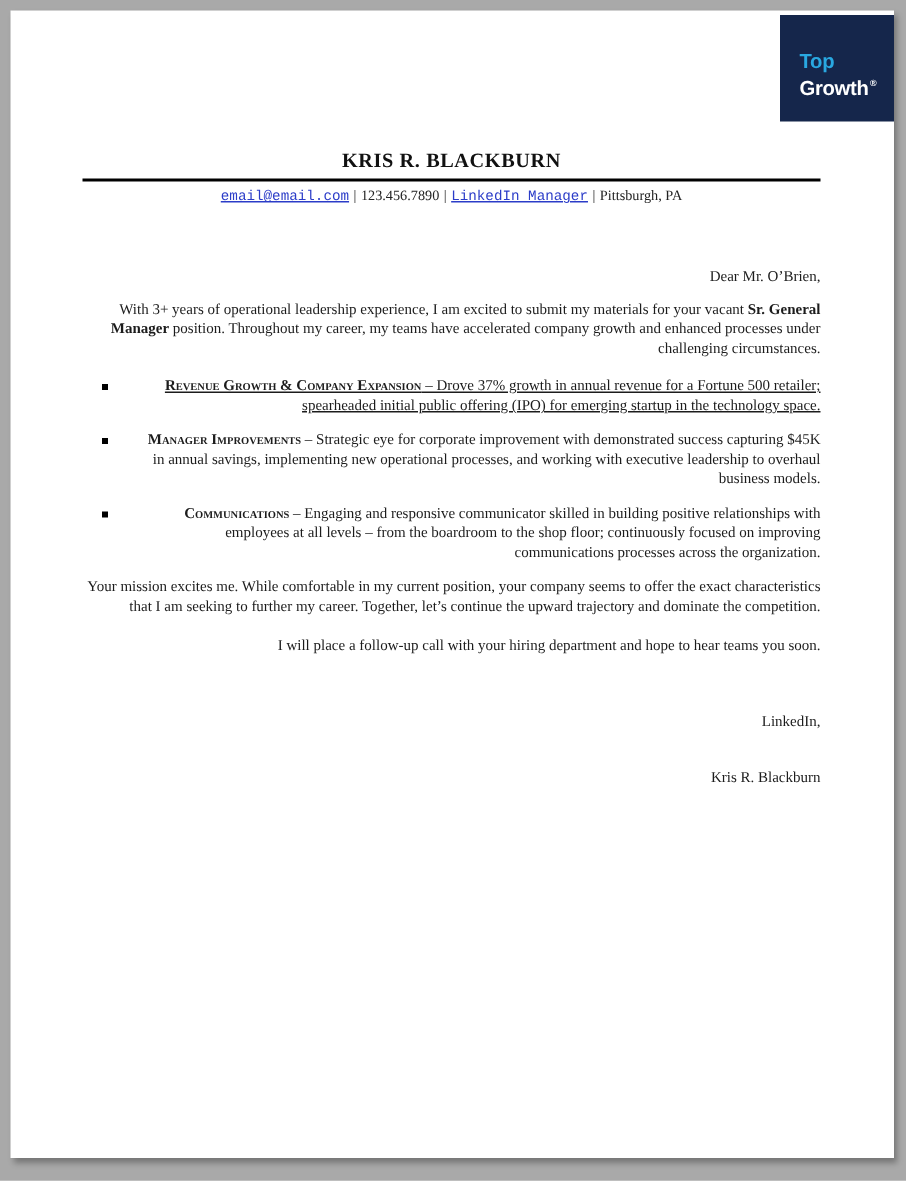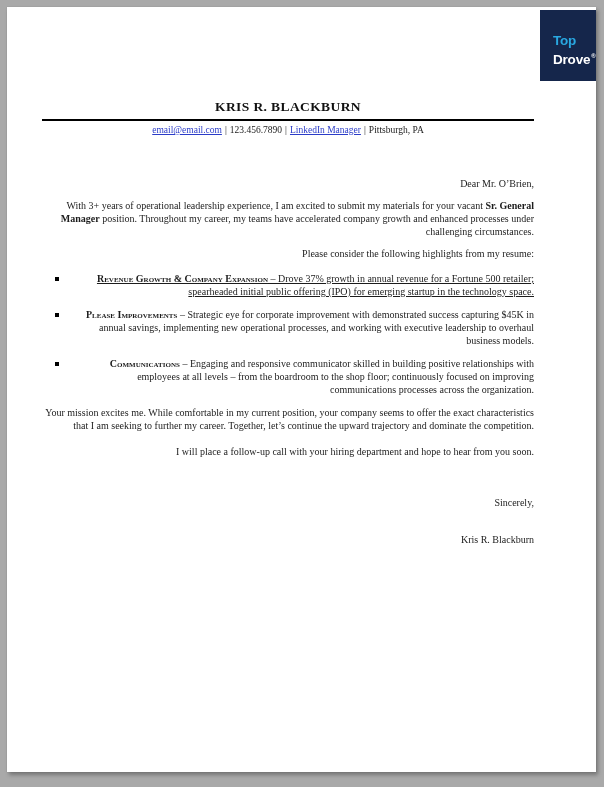--- a/index.html
+++ b/index.html
@@ -23,38 +23,38 @@
     width: 589px;
     height: 765px;
     background: #ffffff;
     box-shadow: 2px 3px 4px rgba(0,0,0,0.30), 0 0 1px #8f8f8f;
   }
   
   .logo {
     position: absolute;
     top: 3px;
     right: 0;
-    width: 56px;
+    width: 76px;
     height: 71px;
     background: #15264b;
     box-sizing: border-box;
     padding: 24px 0 0 13px;
     font-family: "Liberation Sans", sans-serif;
     font-weight: bold;
     font-size: 13.5px;
     line-height: 14.5px;
     letter-spacing: -0.2px;
   }
   .logo .top-word   { color: #29a8e1; display: block; }
   .logo .resume-word{ color: #ffffff; display: block; white-space: nowrap; }
   .logo sup { font-size: 6px; vertical-align: 6px; margin-left: 1px; }
   
   .content {
     position: absolute;
-    left: 35px;
+    left: 48px;
     width: 492px;
     top: 0;
   }
   .name {
     margin-top: 91px;
     text-align: center;
     font-size: 13.5px;
     line-height: 17px;
     font-weight: bold;
     letter-spacing: 0.4px;
@@ -70,20 +70,21 @@
     text-align: center;
     font-size: 9.5px;
     line-height: 13px;
     color: #222222;
     white-space: nowrap;
   }
   .contact a {
     color: #2b3cc8;
     text-decoration: underline;
     cursor: pointer;
+    font-family: Liberation Mono, monospace;
   }
   .contact .sep { margin: 0 3px; color: #222222; }
   
   .body {
     margin-top: 40px;
     font-size: 10px;
     line-height: 13px;
     color: #1c1c1c;
     text-align: right;
   }
@@ -121,51 +122,50 @@
   .sig-block div { line-height: 13px; }
 </style>
 </head>
 <body>
 
 <div class="canvas">
   <div class="page">
 
     <div class="logo">
       <span class="top-word">Top</span>
-      <span class="resume-word"><span>Drove</span><sup>®</sup></span>
+      <span class="resume-word"><span>Growth</span><sup>®</sup></span>
     </div>
 
     <div class="content">
 
       <div class="name">KRIS R. BLACKBURN</div>
       <hr class="rule">
 
       <div class="contact">
         <a>email@email.com</a><span class="sep">|</span><span>123.456.7890</span><span class="sep">|</span><a>LinkedIn Manager</a><span class="sep">|</span><span>Pittsburgh, PA</span>
       </div>
 
       <div class="body">
 
         <p class="salutation">Dear Mr. O’Brien,</p>
 
         <p><span>With 3+ years of operational leadership experience, I am excited to submit my materials for your vacant </span><b>Sr. General Manager</b><span> position. Throughout my career, my teams have accelerated company growth and enhanced processes under challenging circumstances.</span></p>
 
-        <p>Please consider the following highlights from my resume:</p>
 
         <ul class="highlights">
           <li><span class="b-head">Revenue Growth &amp; Company Expansion</span><span> – Drove 37% growth in annual revenue for a Fortune 500 retailer; spearheaded initial public offering (IPO) for emerging startup in the technology space.</span></li>
-          <li><span class="b-head">Please Improvements</span><span> – Strategic eye for corporate improvement with demonstrated success capturing $45K in annual savings, implementing new operational processes, and working with executive leadership to overhaul business models.</span></li>
+          <li><span class="b-head">Manager Improvements</span><span> – Strategic eye for corporate improvement with demonstrated success capturing $45K in annual savings, implementing new operational processes, and working with executive leadership to overhaul business models.</span></li>
           <li><span class="b-head">Communications</span><span> – Engaging and responsive communicator skilled in building positive relationships with employees at all levels – from the boardroom to the shop floor; continuously focused on improving communications processes across the organization.</span></li>
         </ul>
 
         <p class="after-list">Your mission excites me. While comfortable in my current position, your company seems to offer the exact characteristics that I am seeking to further my career. Together, let’s continue the upward trajectory and dominate the competition.</p>
 
-        <p class="followup">I will place a follow-up call with your hiring department and hope to hear from you soon.</p>
+        <p class="followup">I will place a follow-up call with your hiring department and hope to hear teams you soon.</p>
 
-        <p class="closing">Sincerely,</p>
+        <p class="closing">LinkedIn,</p>
 
         <div class="sig-block">
           <div>Kris R. Blackburn</div>
         </div>
 
       </div>
     </div>
   </div>
 </div>
 

